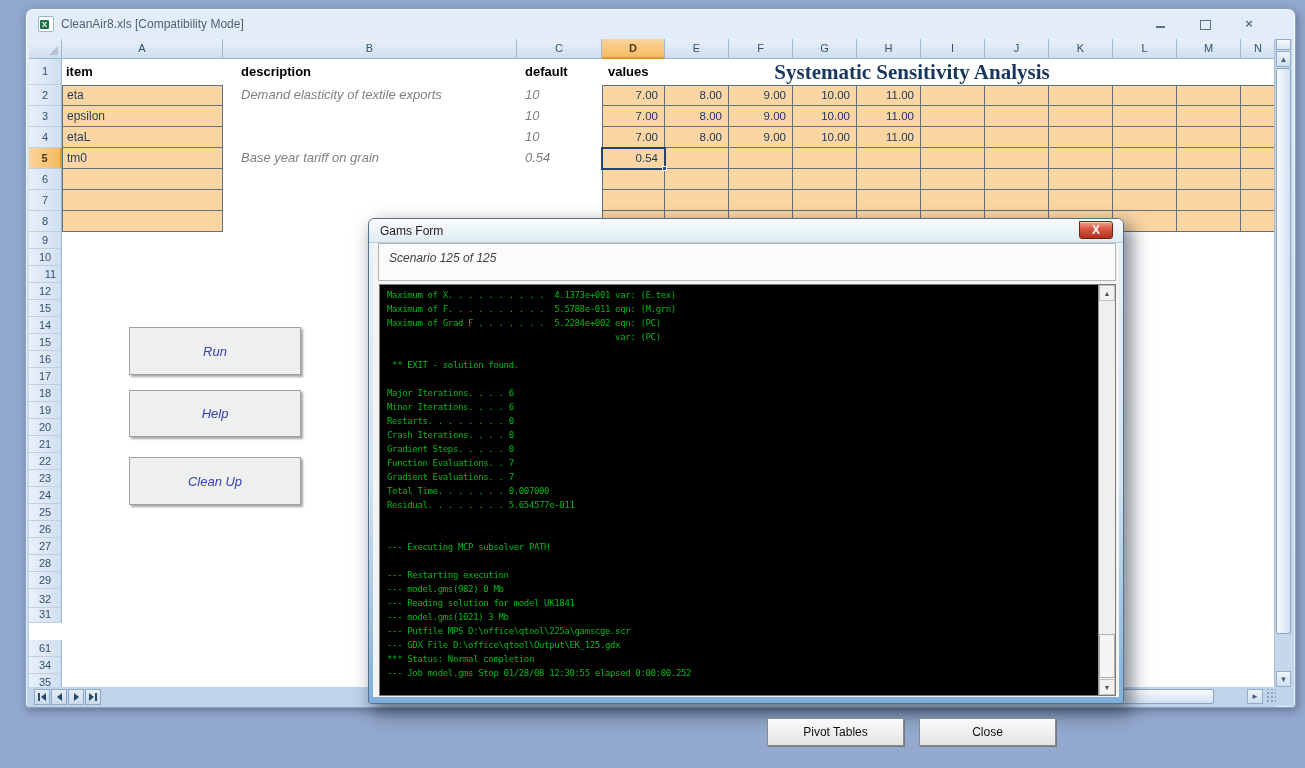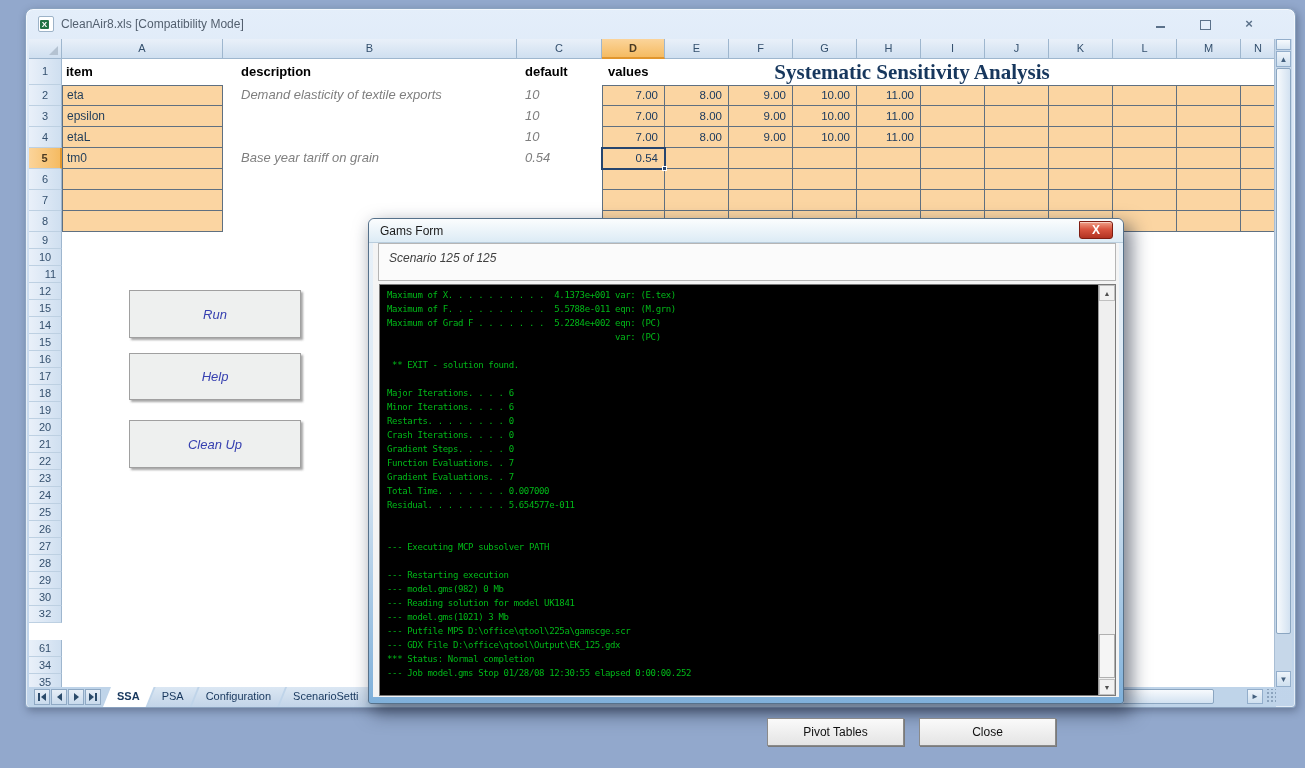--- a/index.html
+++ b/index.html
@@ -44,21 +44,21 @@
   .t-item { font-size:12px; color:#1f3c5a; }
   .t-desc, .t-def { font-size:13px; font-style:italic; color:#7f7f7f; }
   .t-val { font-size:11.5px; color:#17375d; text-align:right; }
   .banner { position:absolute; font-family:"Liberation Serif", serif; font-weight:bold; font-size:21px;
     color:#17375d; text-align:center; }
   .sel-cell { position:absolute; border:2px solid #26456e; background:transparent; }
   .sel-handle { position:absolute; width:5px; height:5px; background:#26456e; border:1px solid #fff; }
 
   .xl-btn { position:absolute; background:#eef0ef; border:1px solid #a0a0a0;
     box-shadow:2px 2px 2px rgba(60,60,60,.45); font-size:13px; font-style:italic; color:#3640b0;
-    display:flex; align-items:center; justify-content:center; cursor:pointer; }
+    display:flex; align-items:center; justify-content:center; cursor:pointer;margin-top:37px; }
 
   
   .vscroll { position:absolute; right:3px; top:30px; width:18px; height:648px; background:#c6d7e9; border-left:1px solid #a9bed4; }
   .vs-split { position:absolute; left:1px; right:1px; top:0; height:11px; background:linear-gradient(#f6fafd,#d7e5f2); border:1px solid #93aecb; }
   .vs-btn { position:absolute; left:1px; right:1px; height:16px; background:linear-gradient(#eef4fa,#cfe0ef);
     border:1px solid #93aecb; color:#44607e; font-size:8px; text-align:center; line-height:15px; }
   .vs-thumb { position:absolute; left:1px; right:1px; background:linear-gradient(90deg,#f7fafd,#d3e2f1);
     border:1px solid #8ba6c1; border-radius:2px; }
 
   
@@ -168,21 +168,21 @@
         <div class="rowhdr" style="top: 394px; height: 17px; line-height: 16px;">22</div>
         <div class="rowhdr" style="top: 411px; height: 17px; line-height: 16px;">23</div>
         <div class="rowhdr" style="top: 428px; height: 17px; line-height: 16px;">24</div>
         <div class="rowhdr" style="top: 445px; height: 17px; line-height: 16px;">25</div>
         <div class="rowhdr" style="top: 462px; height: 17px; line-height: 16px;">26</div>
         <div class="rowhdr" style="top: 479px; height: 17px; line-height: 16px;">27</div>
         <div class="rowhdr" style="top: 496px; height: 17px; line-height: 16px;">28</div>
         <div class="rowhdr" style="top: 513px; height: 17px; line-height: 16px;">29</div>
         <div class="rowhdr" style="top: 530px; height: 17px; line-height: 16px;">30</div>
         <div class="rowhdr" style="top: 547px; height: 17px; line-height: 16px;">31</div>
-        <div class="rowhdr" style="top: 547px; height: 17px; line-height: 16px; font-family: Liberation Mono, monospace;">32</div>
+        <div class="rowhdr" style="top: 532px; height: 17px; line-height: 16px;">32</div>
         <div class="rowhdr" style="top: 581px; height: 17px; line-height: 16px;">61</div>
         <div class="rowhdr" style="top: 598px; height: 17px; line-height: 16px;">34</div>
         <div class="rowhdr" style="top: 615px; height: 17px; line-height: 16px;">35</div>
       </div>
     <div id="cells">
 
       <div class="banner" style="left:610px; top:0; width:480px; height:26px; line-height:26px;">Systematic Sensitivity Analysis</div>
       <div class="txt hdr1" style="left:4px;   top:0; height:26px; line-height:26px;">item</div>
       <div class="txt hdr1" style="left:179px; top:0; height:26px; line-height:26px;">description</div>
       <div class="txt hdr1" style="left:463px; top:0; height:26px; line-height:26px;">default</div>
@@ -323,26 +323,20 @@
           <span class="tri-l"></span>
         </div>
       <div class="nav-btn">
           <span class="tri-r"></span>
         </div>
       <div class="nav-btn">
           <span class="tri-r"></span>
           <span class="nav-bar"></span>
         </div>
     </div>
-    <div class="tabs">
-      <div class="sheet-tab active">SSA</div>
-      <div class="sheet-tab">PSA</div>
-      <div class="sheet-tab">Configuration</div>
-      <div class="sheet-tab">ScenarioSetti</div>
-    </div>
     <div class="hs-thumb"></div>
     <div class="hs-btn">►</div>
     <div class="hs-grip"></div>
   </div>
 </div>
 
 <div class="dialog">
   <div class="dlg-titlebar">
     <div class="dlg-title">Gams Form</div>
     <div class="dlg-close">X</div>

